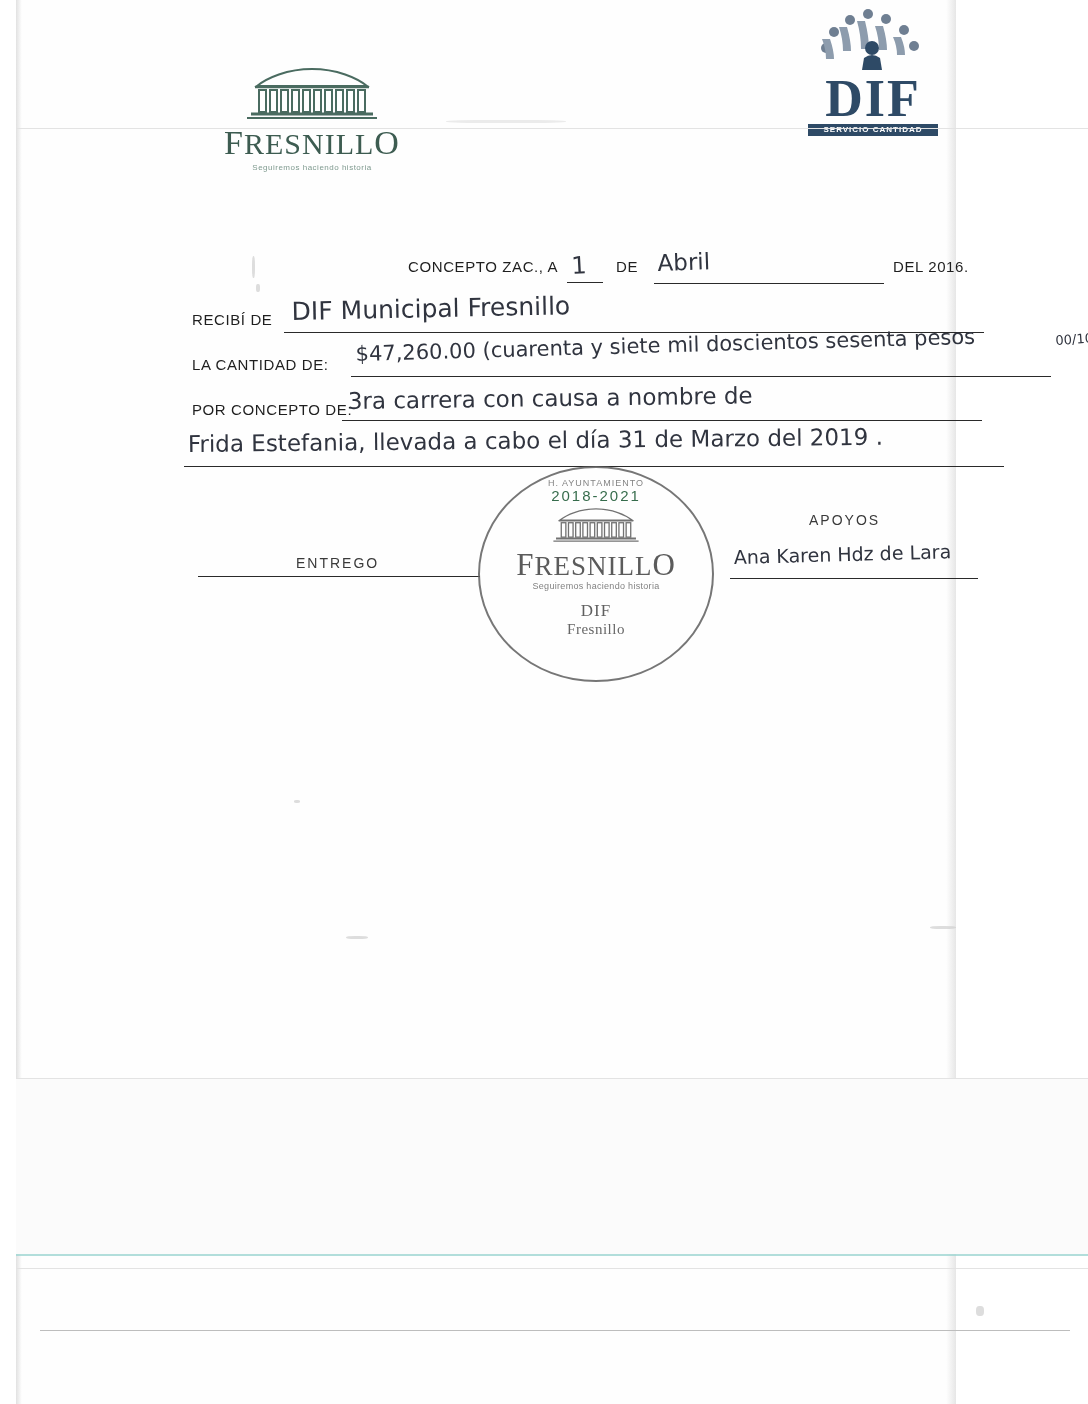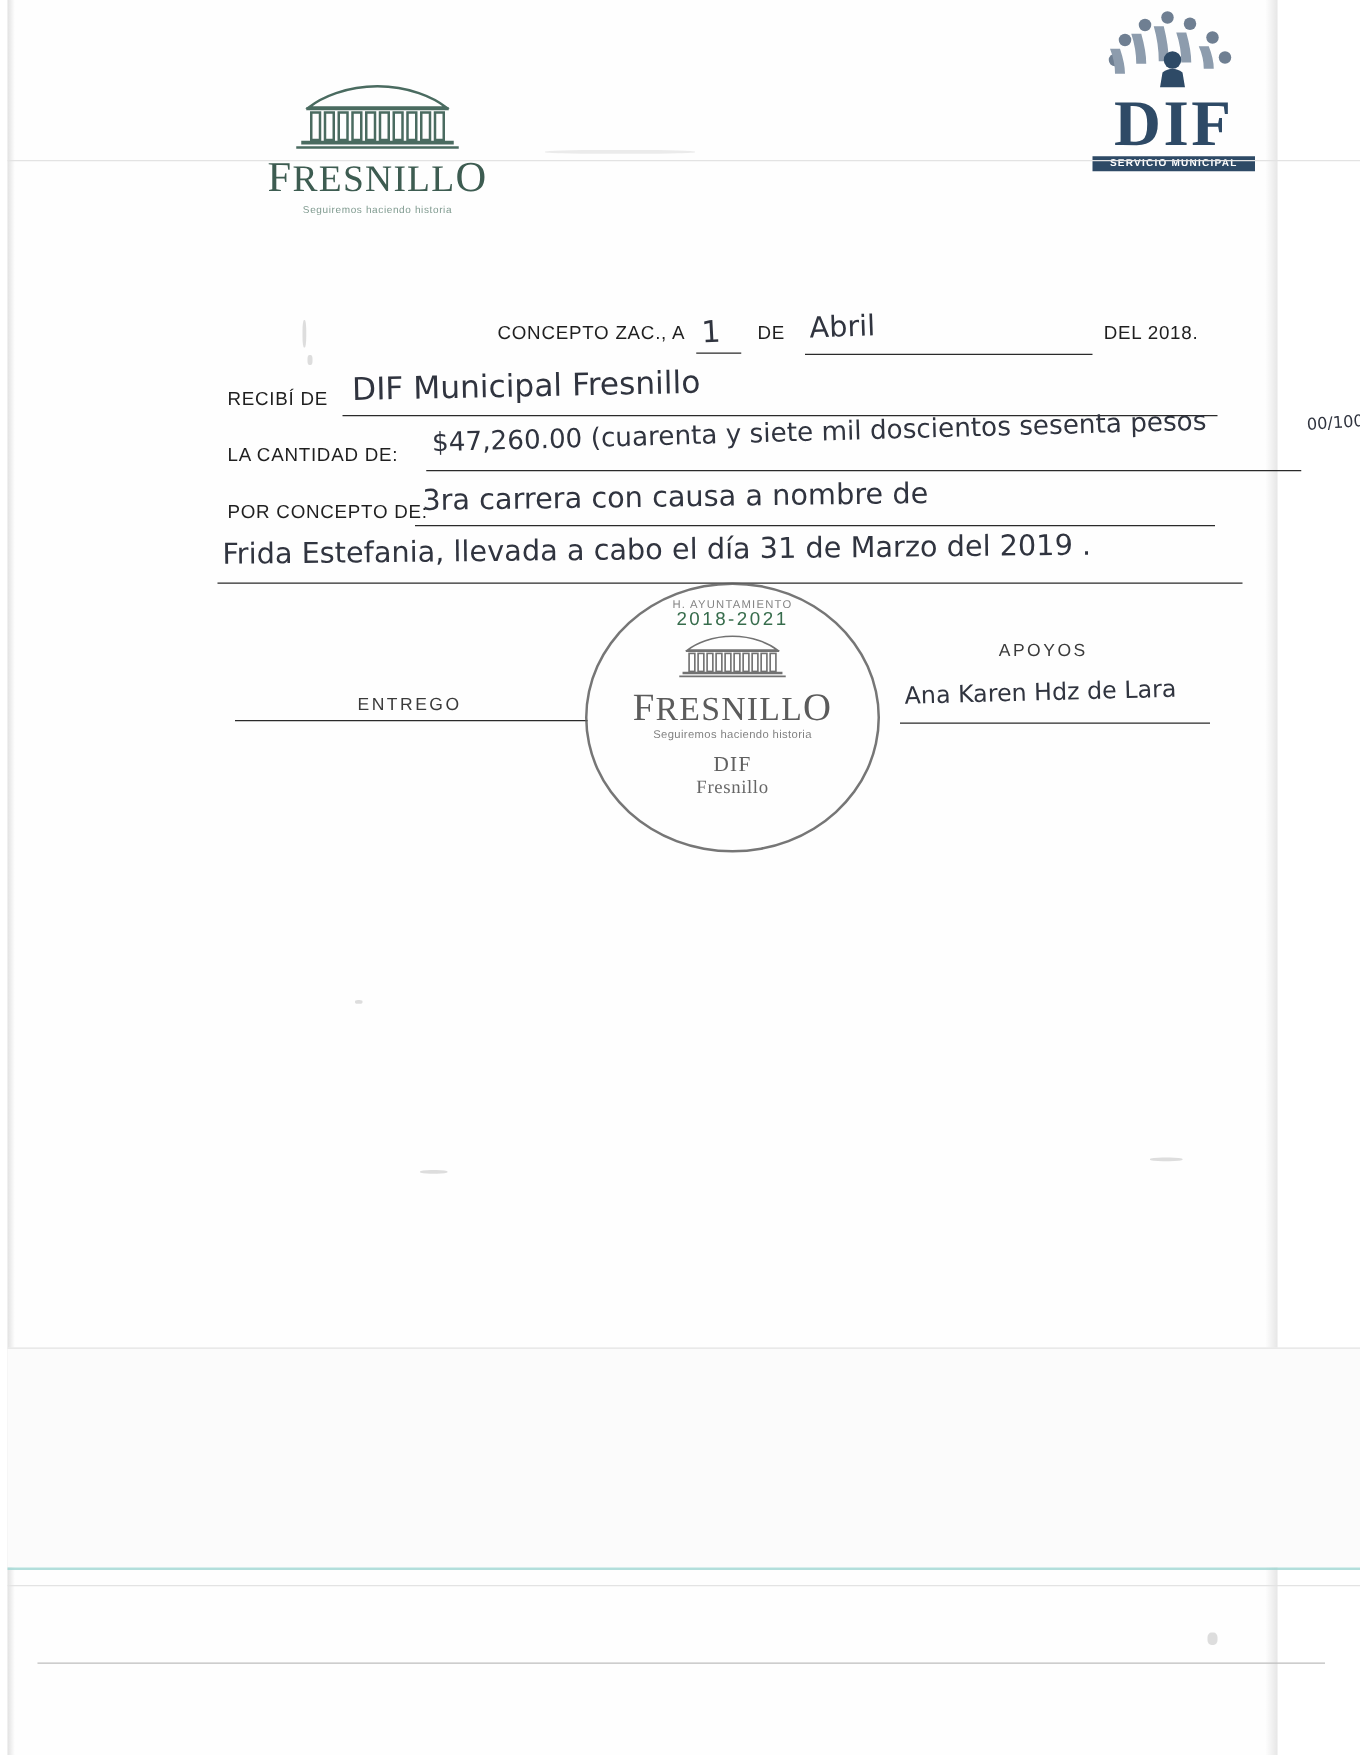--- a/index.html
+++ b/index.html
@@ -12,22 +12,22 @@
     height: 1404px;
     position: relative;
     font-family: "Liberation Sans", sans-serif;
     color: #1a1a1a;
     overflow: hidden;
   }
 
   
   .page {
     position: absolute;
-    left: 6px; top: 0;
-    width: 1016px;
+    left: 16px; top: 0;
+    width: 940px;
     height: 1404px;
     background: #fefefe;
   }
   
   .scan-edge-left {
     position: absolute;
     left: 0; top: 0;
     width: 6px; height: 1404px;
     background: linear-gradient(to right, #d8d8d8, #ffffff);
     opacity: .75;
@@ -271,31 +271,31 @@
         <path d="M51 13 q4 16 4 28 h-8 q0 -14 -4 -28 z"></path>
         <path d="M69 18 q4 14 4 24 h-8 q0 -12 -4 -24 z"></path>
         <path d="M87 29 q4 10 4 18 h-8 q0 -9 -4 -18 z"></path>
       </g>
       <g fill="#2e4a66">
         <circle cx="58" cy="40" r="7"></circle>
         <path d="M50 50 q8 -6 16 0 l2 12 h-20 z"></path>
       </g>
     </svg>
     <div class="dif-text">DIF</div>
-    <div class="dif-sub">SERVICIO MUNICIPAL</div>
+    <div class="dif-sub">SERVICIO CANTIDAD</div>
   </div>
 
 
   <div class="line" style="left:392px; top:258px;">CONCEPTO ZAC., A</div>
   <div class="hand" style="left:556px; top:252px; font-size:24px; transform:rotate(-3deg);">1</div>
   <div class="rule" style="left:551px; top:282px; width:36px;"></div>
   <div class="line" style="left:600px; top:258px;">DE</div>
   <div class="hand" style="left:642px; top:250px; font-size:23px; transform:rotate(-2deg);">Abril</div>
   <div class="rule" style="left:638px; top:283px; width:230px;"></div>
-  <div class="line" style="left:877px; top:258px;">DEL 2018.</div>
+  <div class="line" style="left:877px; top:258px;">DEL 2016.</div>
 
   <div class="line" style="left:176px; top:311px;">RECIBÍ DE</div>
   <div class="hand" style="left:276px; top:297px; font-size:25px; transform:rotate(-1.2deg);">DIF Municipal Fresnillo</div>
   <div class="rule" style="left:268px; top:332px; width:700px;"></div>
 
   <div class="line" style="left:176px; top:356px;">LA CANTIDAD  DE:</div>
   <div class="hand" style="left:340px; top:342px; font-size:21px; transform:rotate(-1.6deg);">$47,260.00 (cuarenta y siete mil doscientos sesenta pesos</div>
   <div class="hand" style="left:1040px; top:333px; font-size:13px; transform:rotate(-4deg);">00/100 M.N.)</div>
   <div class="rule" style="left:335px; top:376px; width:700px;"></div>
 

